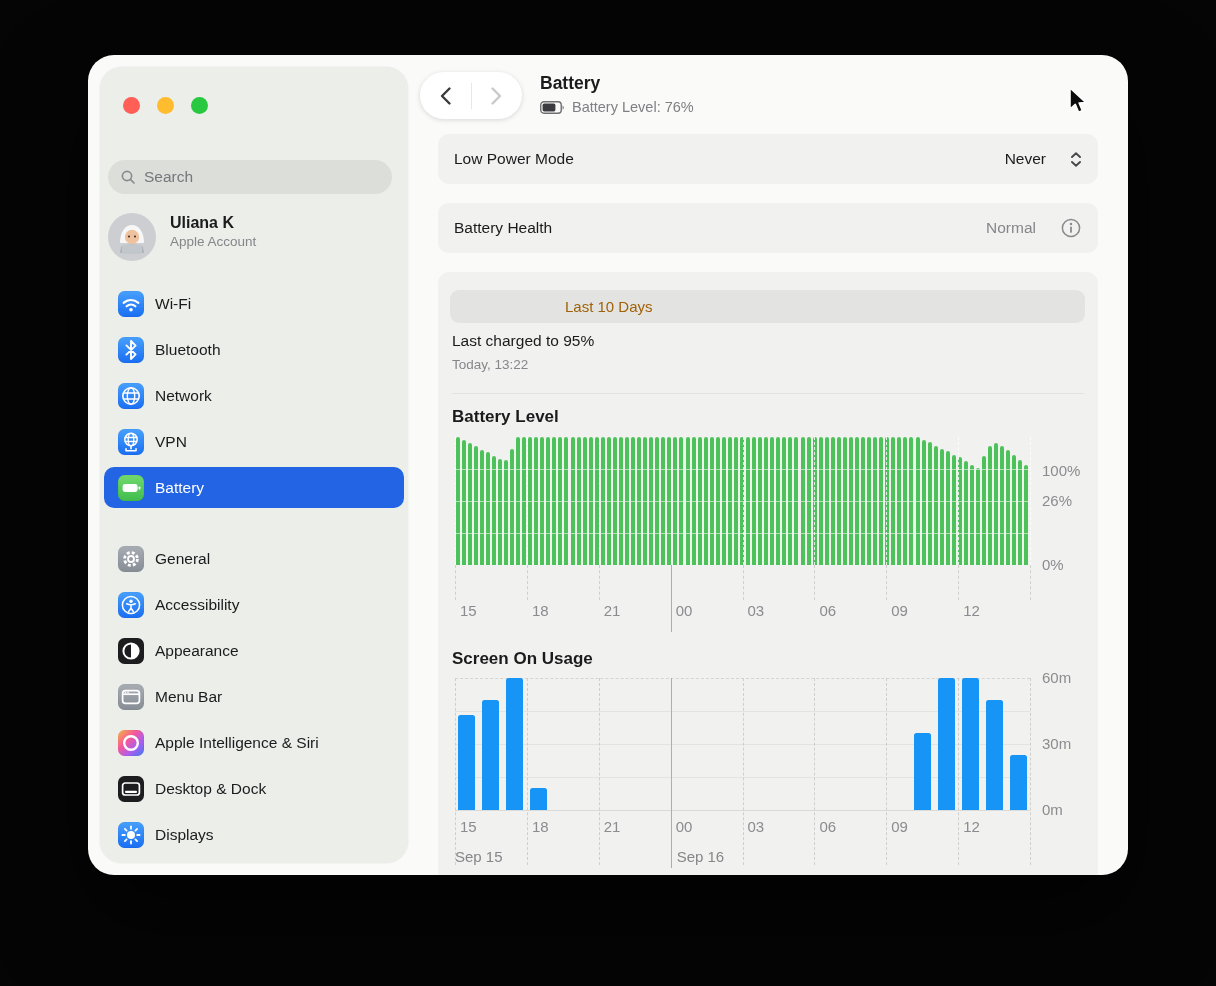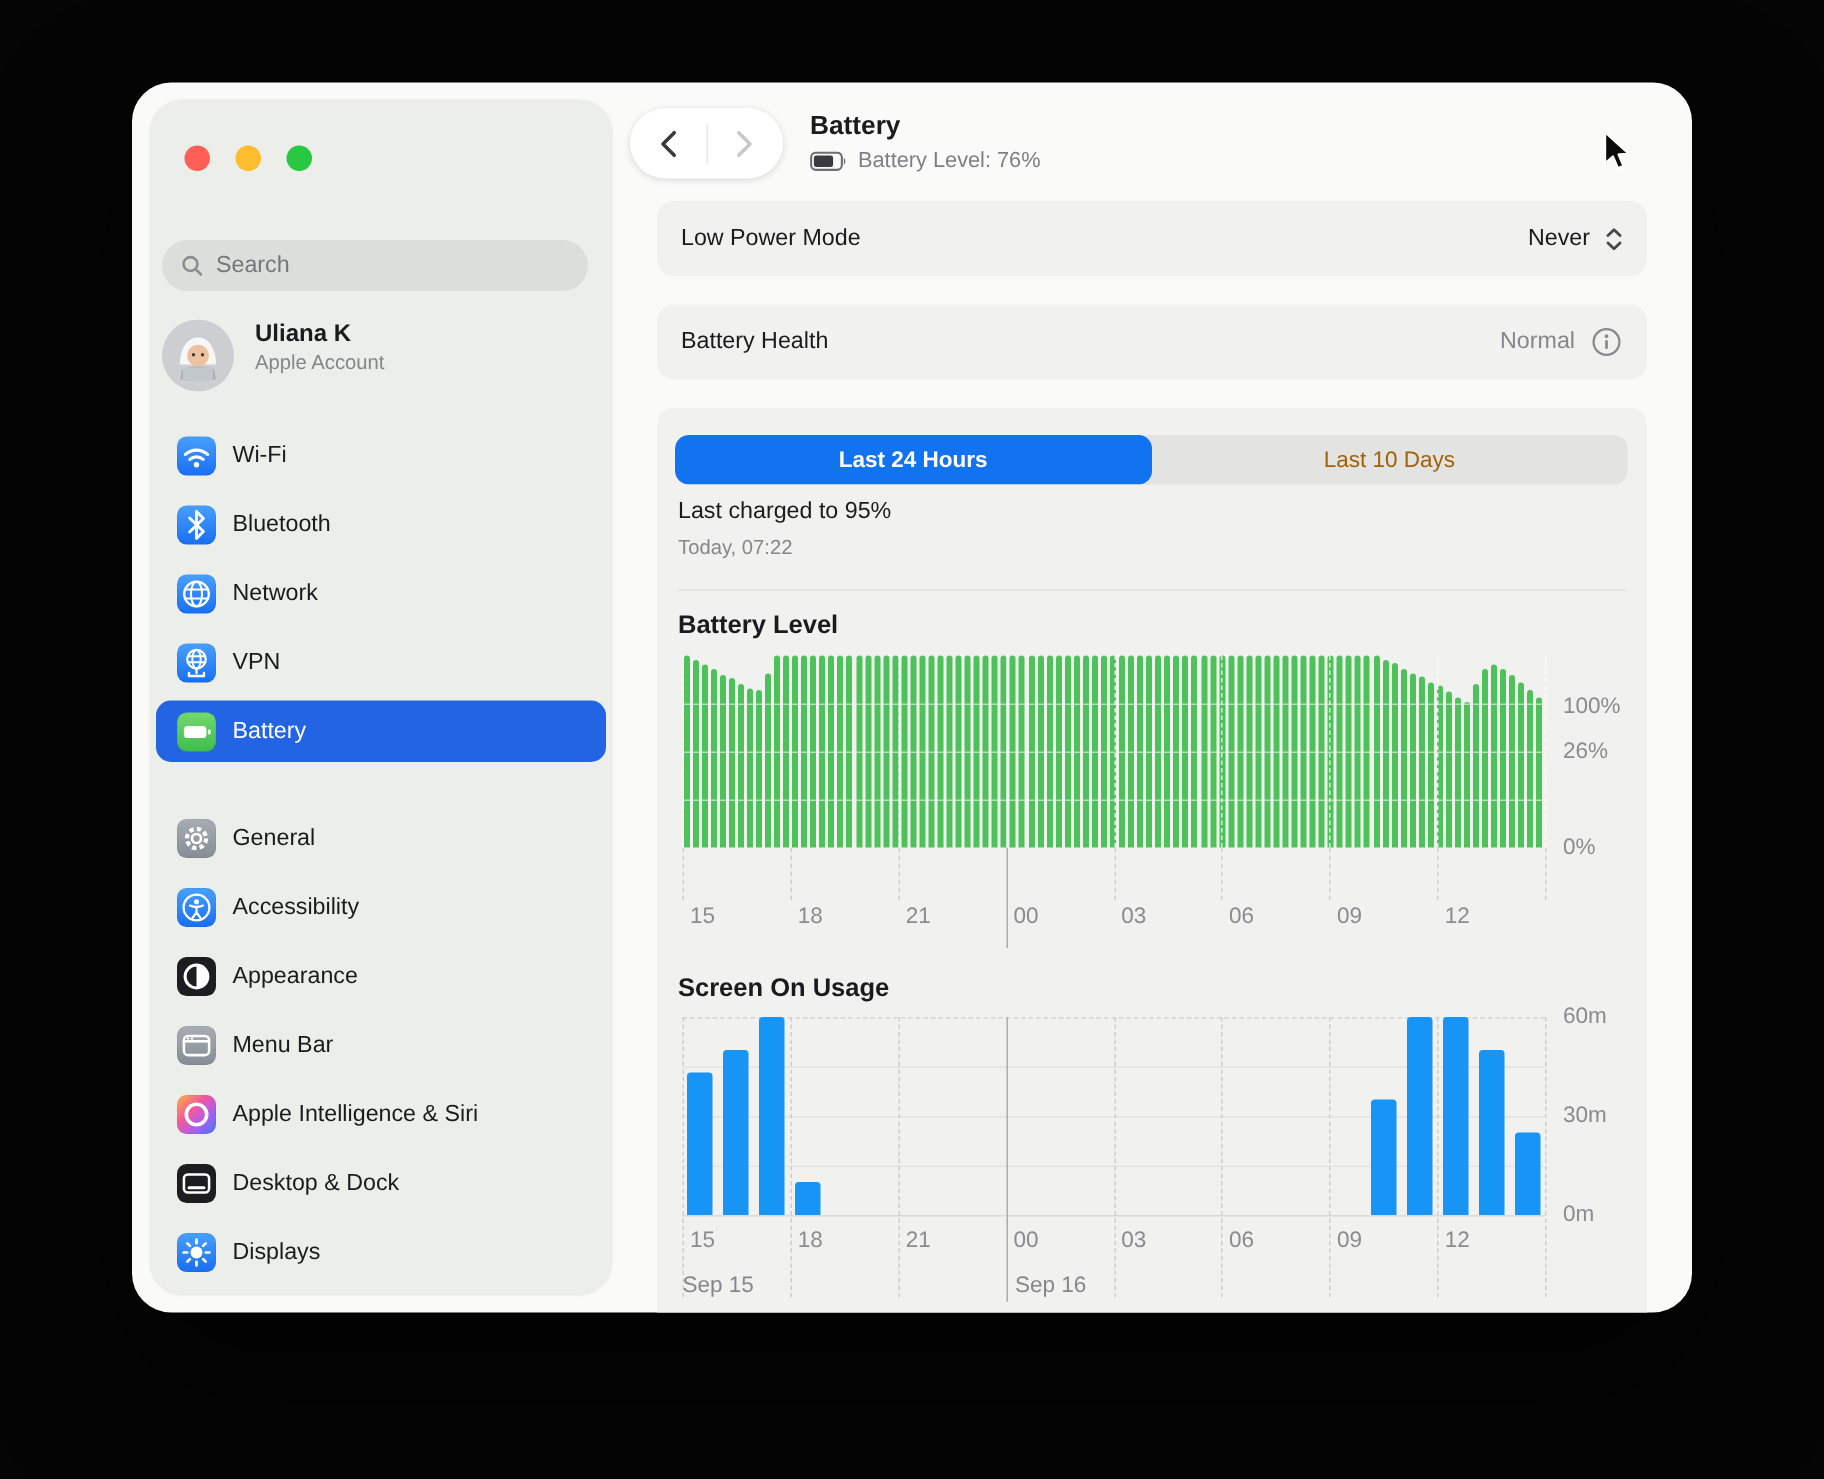--- a/index.html
+++ b/index.html
@@ -32,21 +32,21 @@
   
   #navpill{position:absolute;left:332px;top:17px;width:102px;height:47px;background:#ffffff;border-radius:24px;
            box-shadow:0 1px 5px rgba(0,0,0,.14);display:flex;align-items:center;}
   #navpill .half{width:50%;height:100%;display:flex;align-items:center;justify-content:center;}
   #navpill .divider{width:1px;height:26px;background:#e7e7e7;}
   #page-head{position:absolute;left:452px;top:18px;}
   #page-head .title{font-size:17.5px;font-weight:bold;color:#1b1b1d;}
   #page-head .sub{display:flex;align-items:center;gap:7px;margin-top:5px;color:#7f7f84;font-size:14.5px;}
   
   .row-card{position:absolute;left:350px;width:660px;height:50px;background:#f1f1ef;border-radius:11px;
-            display:flex;align-items:center;padding:0 16px;font-size:15.5px;color:#1b1b1d;}
+            display:flex;align-items:center;padding:0 16px;font-size:15.5px;color:#1b1b1d;gap:14px;}
   .row-card .spacer{flex:1;}
   .row-card .val{color:#1b1b1d;margin-right:10px;}
   .row-card .val.gray{color:#86868b;}
   
   #panel{position:absolute;left:350px;top:217px;width:660px;height:640px;background:#f1f1ef;border-radius:11px;}
   #seg{position:absolute;left:12px;top:18px;width:635px;height:33px;background:#e3e3e1;border-radius:9px;display:flex;overflow:hidden;}
   .seg-item{width:50%;display:flex;align-items:center;justify-content:center;font-size:15px;color:#a16207;}
   .seg-item.on{background:#1273f0;color:#fff;border-radius:9px;font-weight:bold;}
   #charged-title{position:absolute;left:14px;top:60px;font-size:15.5px;color:#1b1b1d;}
   #charged-sub{position:absolute;left:14px;top:85px;font-size:13.5px;color:#86868b;}
@@ -278,25 +278,24 @@
         <svg width="22" height="22" viewBox="0 0 22 22">
           <circle cx="11" cy="11" r="8.6" fill="none" stroke="#8a8a8e" stroke-width="1.5"></circle>
           <circle cx="11" cy="7.1" r="1.25" fill="#8a8a8e"></circle>
           <rect x="10.1" y="9.6" width="1.8" height="6.2" rx="0.9" fill="#8a8a8e"></rect>
         </svg>
       </span>
     </div>
 
     <div id="panel">
       <div id="seg">
-        <div class="seg-item on">Last 24 Hours</div>
         <div class="seg-item">Last 10 Days</div>
       </div>
       <div id="charged-title">Last charged to 95%</div>
-      <div id="charged-sub">Today, 07:22</div>
+      <div id="charged-sub">Today, 13:22</div>
       <div class="divider-h"></div>
 
       <div class="chart-title" style="left:14px;top:135px">Battery Level</div>
       <div class="chart" id="chart0" style="left:17px;top:165px;width:575px;height:128px">
           <div class="hgrid" style="top: 96px;"></div>
           <div class="hgrid white" style="top: 96px;"></div>
           <div class="hgrid" style="top: 64px;"></div>
           <div class="hgrid white" style="top: 64px;"></div>
           <div class="hgrid" style="top: 32px;"></div>
           <div class="hgrid white" style="top: 32px;"></div>

